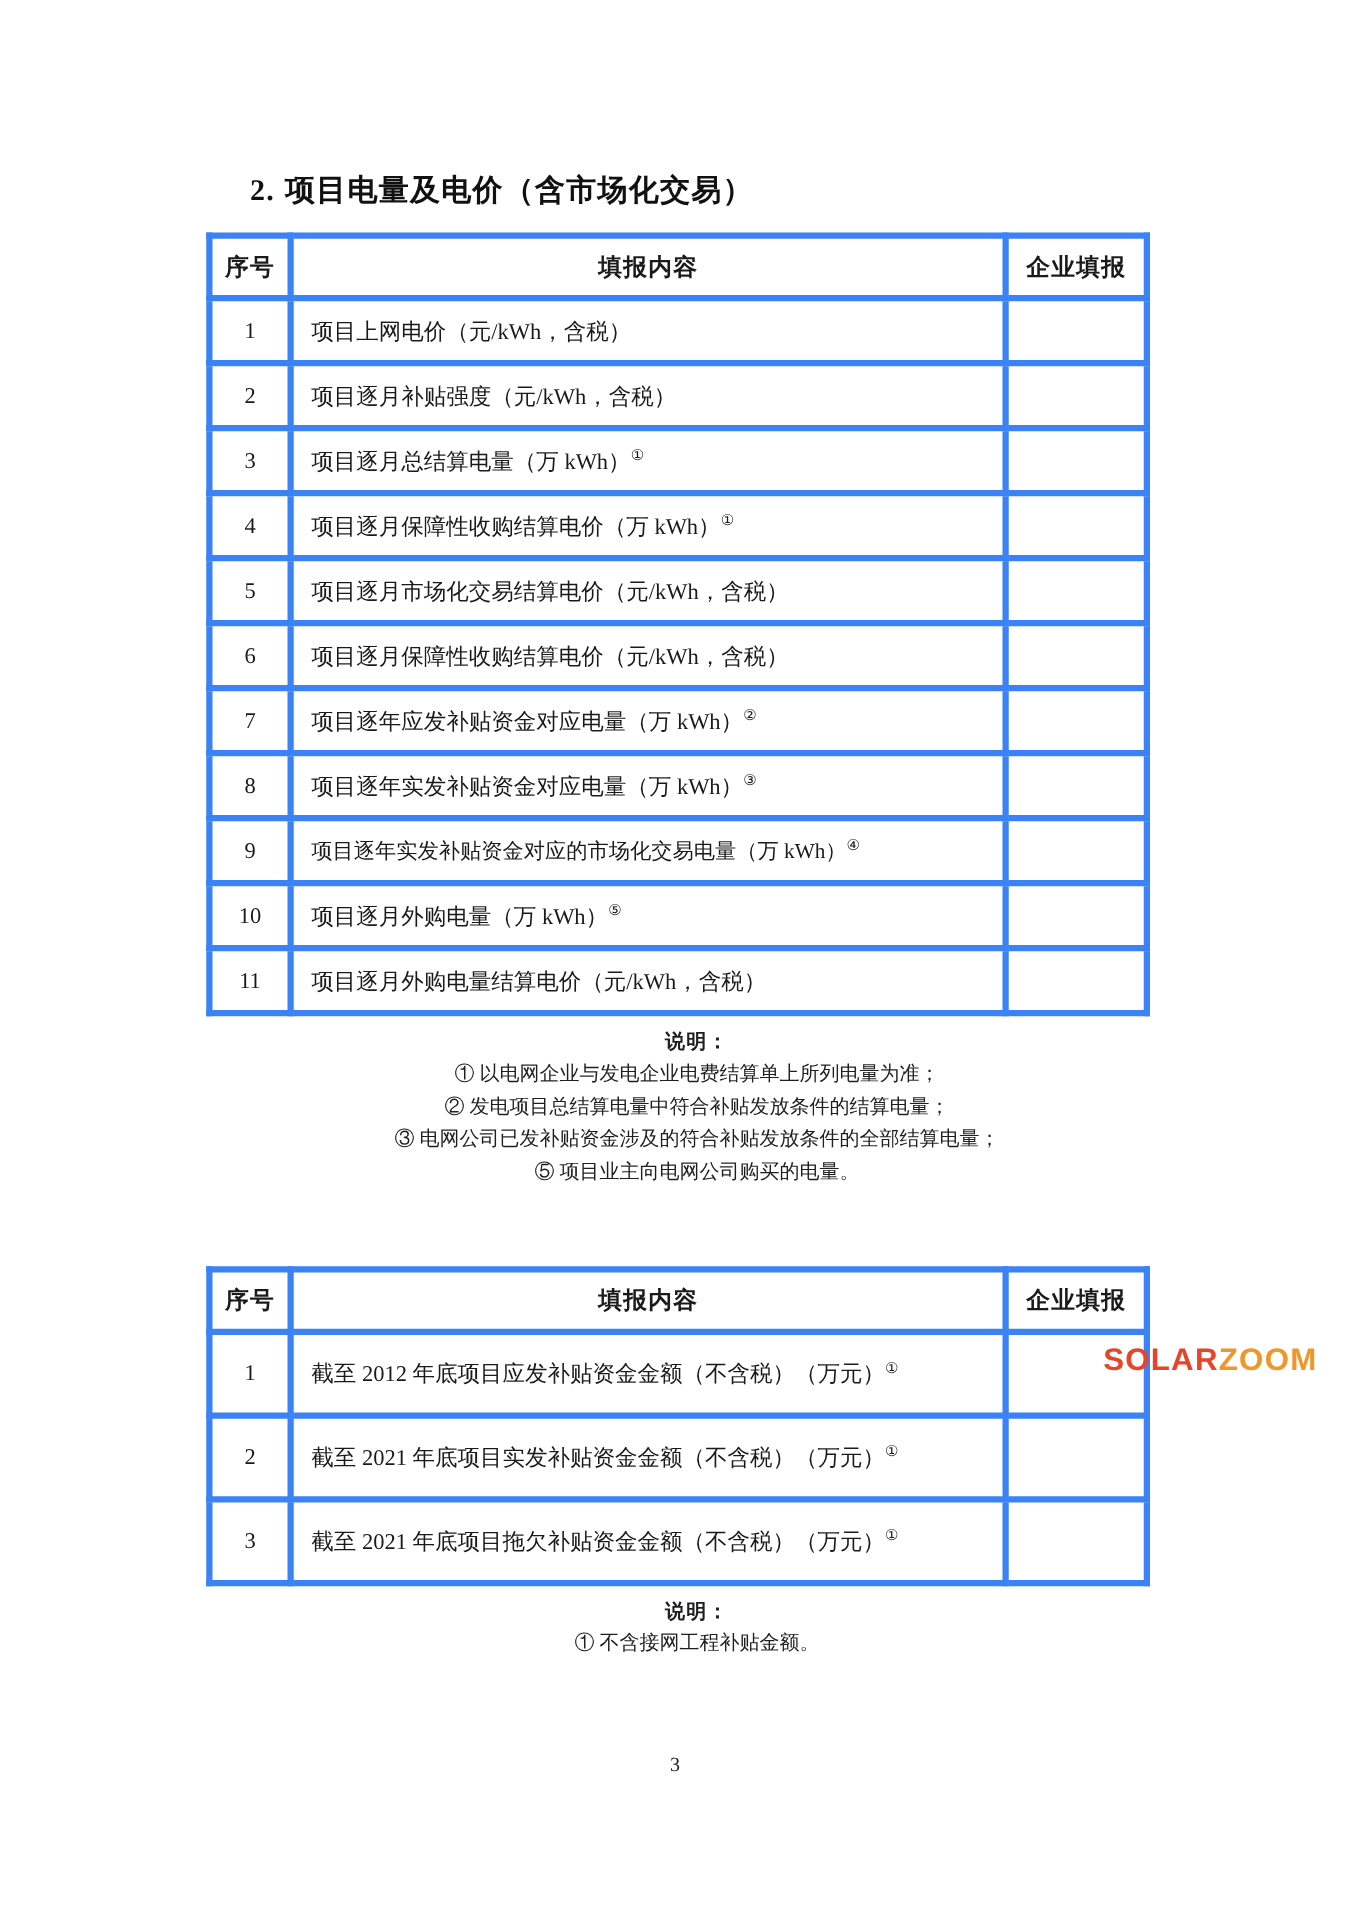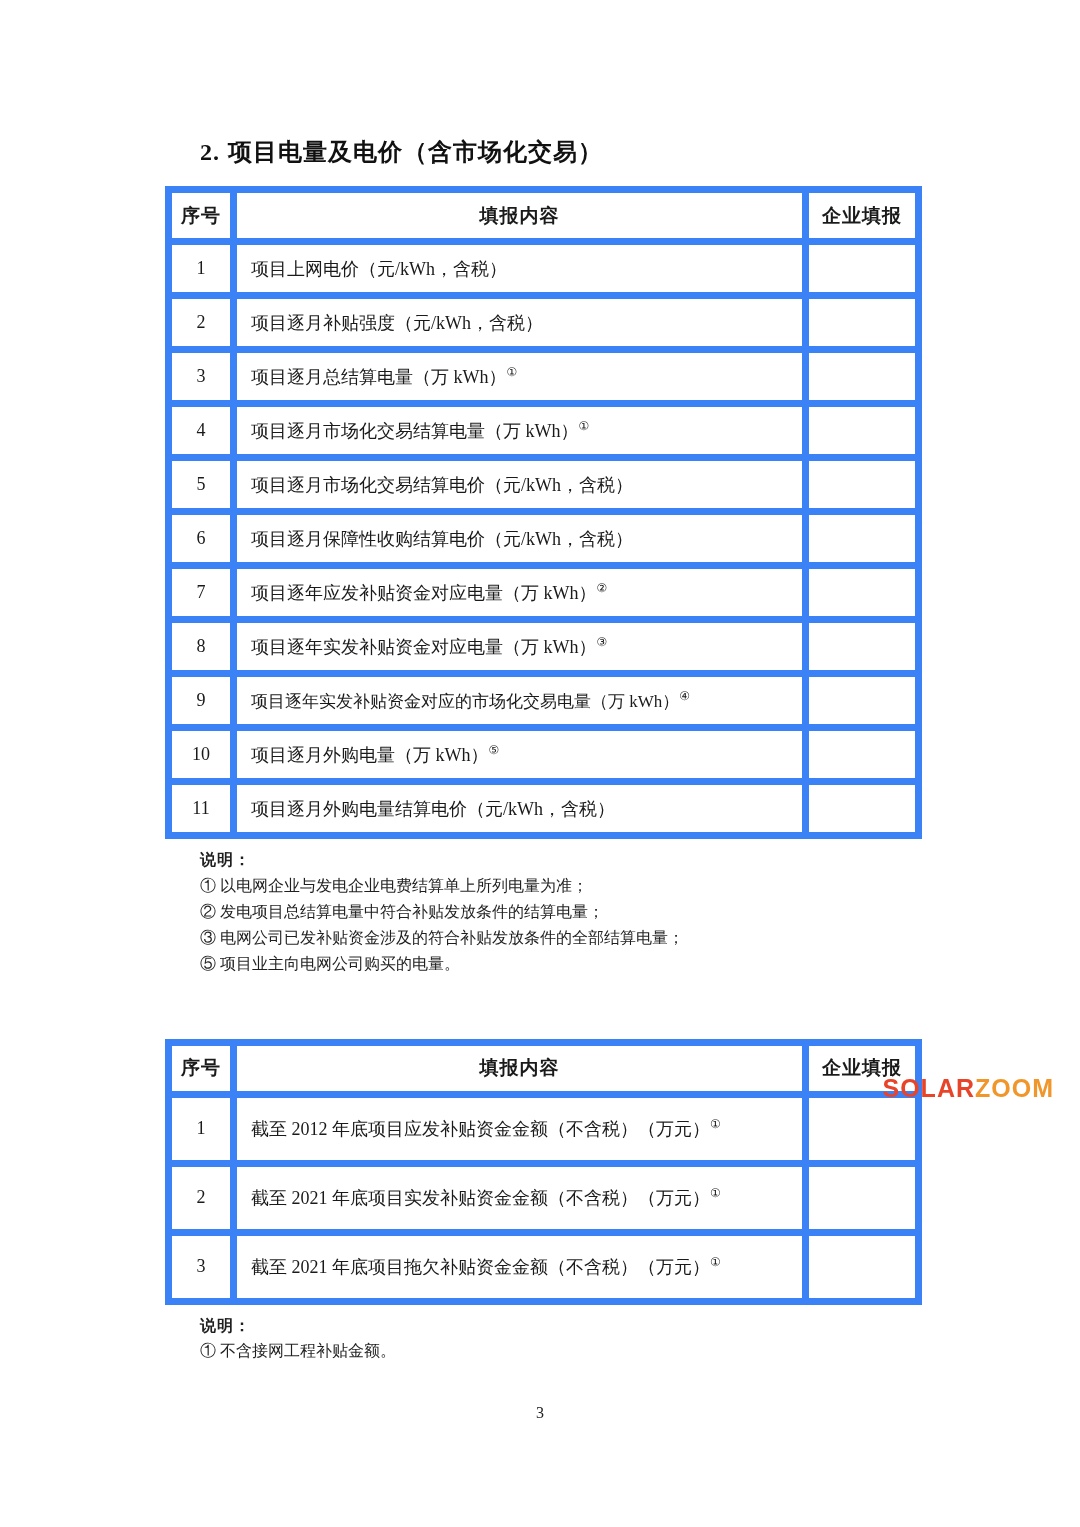--- a/index.html
+++ b/index.html
@@ -39,21 +39,21 @@
     margin-right: 8px;
   }
 
   table.form-table {
     border-collapse: collapse;
     width: 750px;
     table-layout: fixed;
     background: #fff;
   }
   table.form-table td, table.form-table th {
-    border: 7px solid #3b82f6;
+    border: 5px solid #3b82f6;
     padding: 0;
     vertical-align: middle;
   }
   .col-no { width: 65px; }
   .col-content { width: 572px; }
   .col-fill { width: 113px; }
 
   thead td {
     text-align: center;
     font-size: 19px;
@@ -82,20 +82,21 @@
   sup.mark {
     font-size: 12px;
     vertical-align: super;
   }
 
   .notes {
     margin: 8px 0 0 35px;
     font-size: 16px;
     line-height: 1.62;
     color: #1f1f1f;
+    text-align: center;
   }
   .notes .notes-title {
     font-weight: bold;
     letter-spacing: 1px;
   }
   .notes .note-line {
     white-space: nowrap;
   }
 
   .gap-1 { height: 62px; }
@@ -164,21 +165,21 @@
           <td class="desc"><span>项目逐月补贴强度（元/kWh，含税）</span><sup class="mark"></sup></td>
           <td class="fill"></td>
         </tr>
         <tr>
           <td class="no">3</td>
           <td class="desc"><span>项目逐月总结算电量（万 kWh）</span><sup class="mark">①</sup></td>
           <td class="fill"></td>
         </tr>
         <tr>
           <td class="no">4</td>
-          <td class="desc"><span>项目逐月市场化交易结算电量（万 kWh）</span><sup class="mark">①</sup></td>
+          <td class="desc"><span>项目逐月保障性收购结算电价（万 kWh）</span><sup class="mark">①</sup></td>
           <td class="fill"></td>
         </tr>
         <tr>
           <td class="no">5</td>
           <td class="desc"><span>项目逐月市场化交易结算电价（元/kWh，含税）</span><sup class="mark"></sup></td>
           <td class="fill"></td>
         </tr>
         <tr>
           <td class="no">6</td>
           <td class="desc"><span>项目逐月保障性收购结算电价（元/kWh，含税）</span><sup class="mark"></sup></td>

